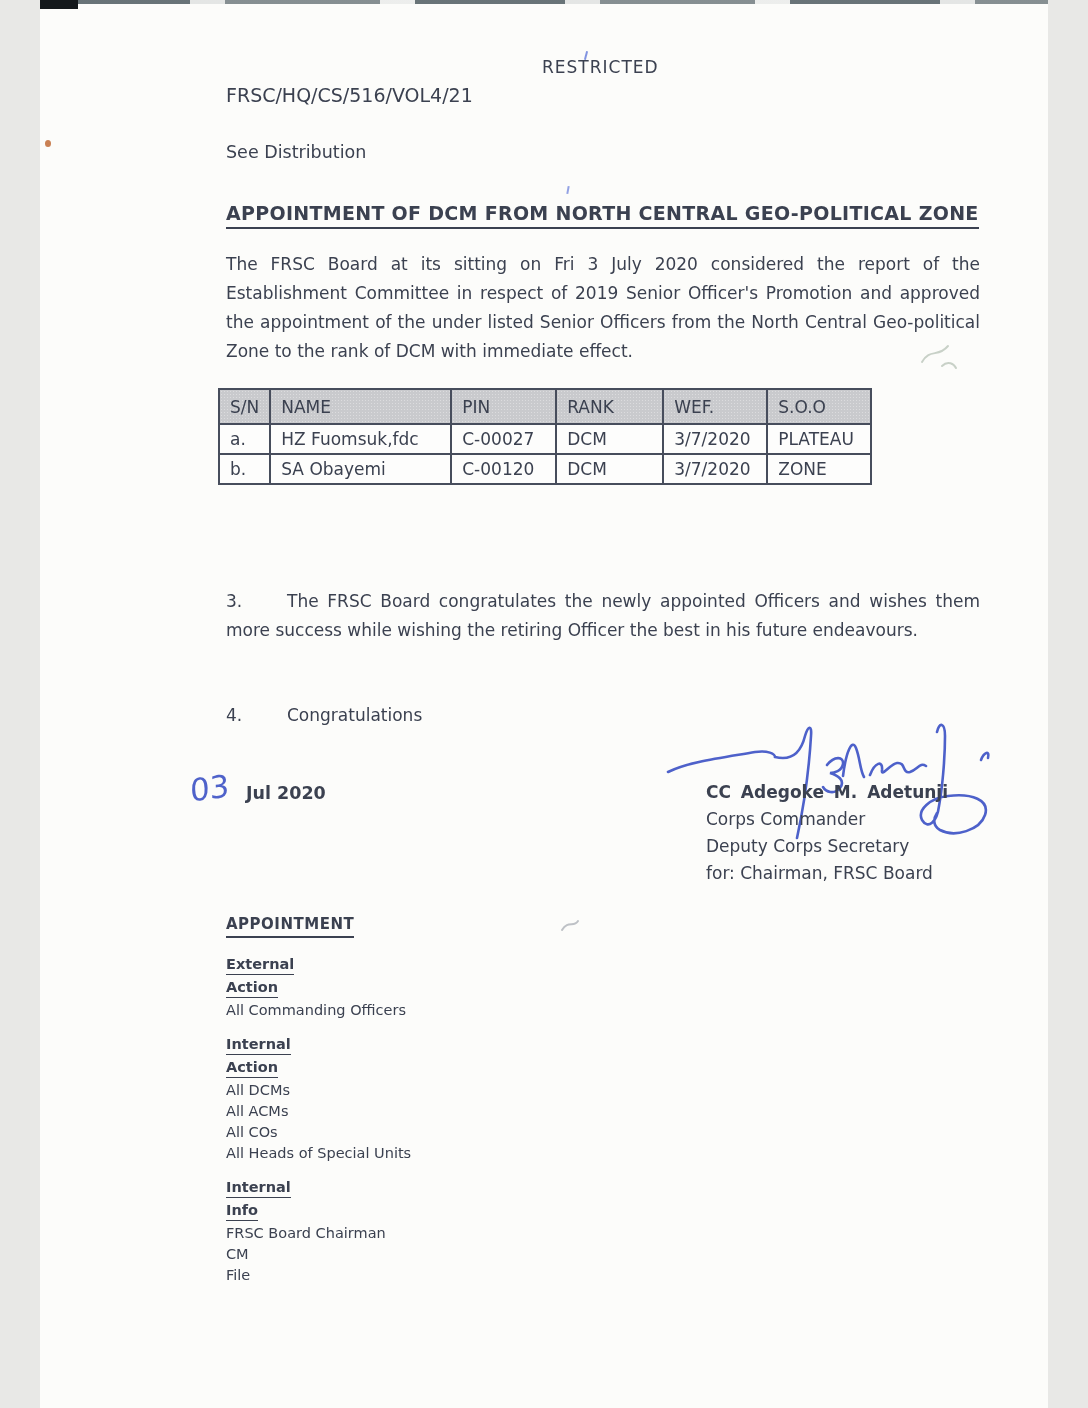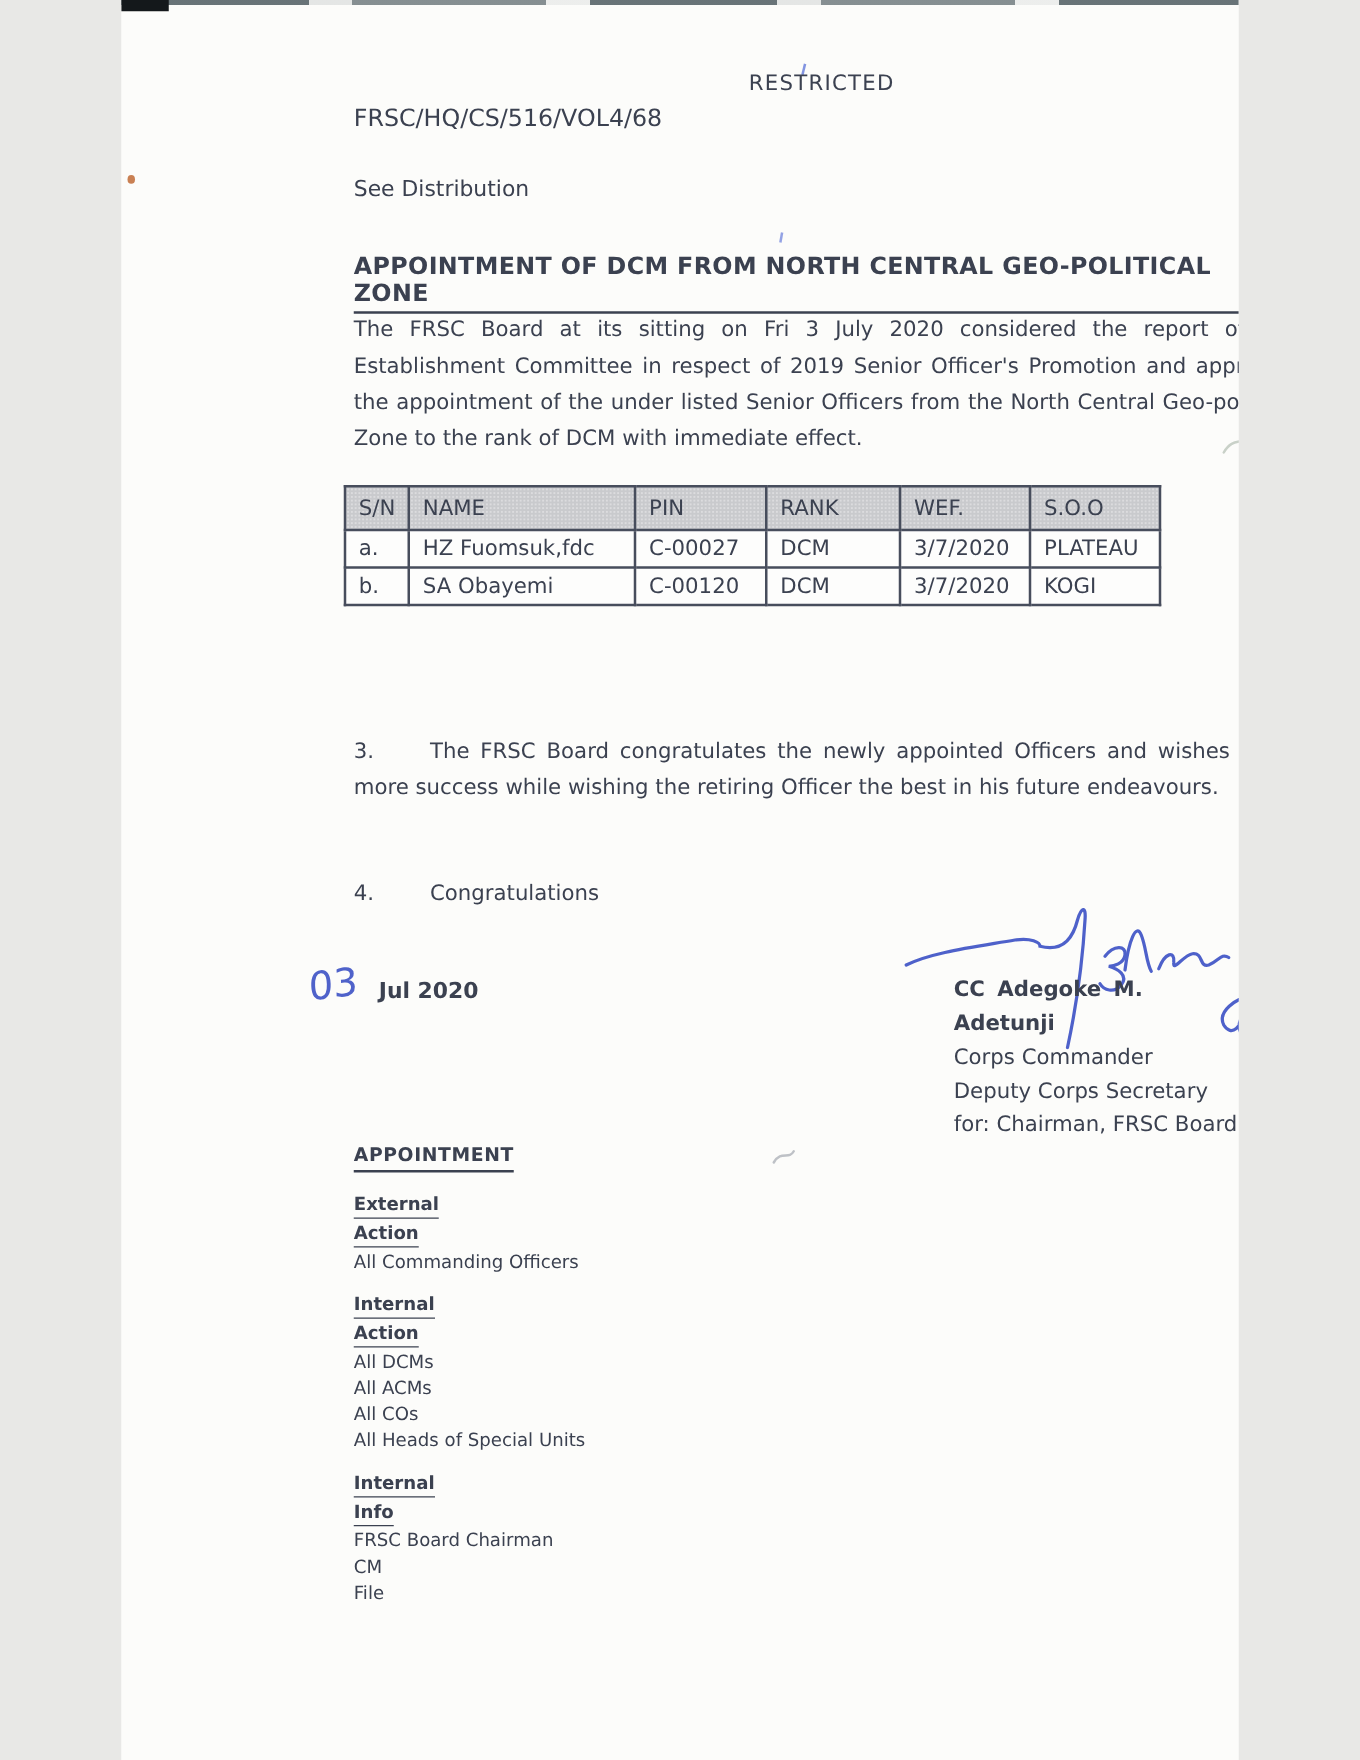--- a/index.html
+++ b/index.html
@@ -1,17 +1,17 @@
 <!DOCTYPE html>
 <html><head>
 <meta charset="utf-8">
 <style>
   html,body{margin:0;padding:0;background:#e8e8e6;}
   .page{
-    position:relative;width:894px;height:1408px;margin:0 auto;
+    position:relative;width:1008px;height:1408px;margin:0 auto;
     background:#fcfcfa;
     color:#3b4150;
     font-family:"DejaVu Sans",sans-serif;
     overflow:hidden;
   }
   .abs{position:absolute;}
   
   .top-edge{top:0;left:0;right:0;height:4px;
     background:repeating-linear-gradient(90deg,
       rgba(55,70,76,.75) 0 150px, rgba(55,70,76,.12) 150px 185px,
@@ -80,21 +80,21 @@
   <div class="abs blue-tick1"></div>
   <div class="abs blue-tick2"></div>
   <svg class="abs smudge" style="left:878px;top:338px" width="42" height="34">
     <path d="M4,24 C12,10 20,20 30,8 M24,28 C30,22 36,26 38,30" stroke="#9fae9f" stroke-width="2" fill="none" stroke-linecap="round"></path>
   </svg>
   <svg class="abs smudge" style="left:518px;top:916px" width="24" height="20">
     <path d="M4,14 C10,4 16,12 20,5" stroke="#8c929c" stroke-width="2" fill="none" stroke-linecap="round"></path>
   </svg>
 
   <div class="abs classification">RESTRICTED</div>
-  <div class="abs reference">FRSC/HQ/CS/516/VOL4/68</div>
+  <div class="abs reference">FRSC/HQ/CS/516/VOL4/21</div>
   <div class="abs salutation">See Distribution</div>
   <div class="abs title">
     <span class="u2">APPOINTMENT OF DCM FROM NORTH CENTRAL GEO-POLITICAL ZONE</span>
   </div>
 
   <p class="abs para p1">The FRSC Board at its sitting on Fri 3 July 2020 considered the report of the Establishment Committee in respect of 2019 Senior Officer's Promotion and approved the appointment of the under listed Senior Officers from the North Central Geo-political Zone to the rank of DCM with immediate effect.</p>
 
   <table class="officers">
     <colgroup>
       <col class="col-sn">
@@ -122,21 +122,21 @@
         <td>DCM</td>
         <td>3/7/2020</td>
         <td>PLATEAU</td>
       </tr>
       <tr>
         <td class="c-sn">b.</td>
         <td>SA Obayemi</td>
         <td>C-00120</td>
         <td>DCM</td>
         <td>3/7/2020</td>
-        <td>KOGI</td>
+        <td>ZONE</td>
       </tr>
     </tbody>
   </table>
 
   <p class="abs para p3">
     <span class="pnum">3.</span><span>The FRSC Board congratulates the newly appointed Officers and wishes them more success while wishing the retiring Officer the best in his future endeavours.</span>
   </p>
   <p class="abs para p4">
     <span class="pnum">4.</span><span>Congratulations</span>
   </p>

